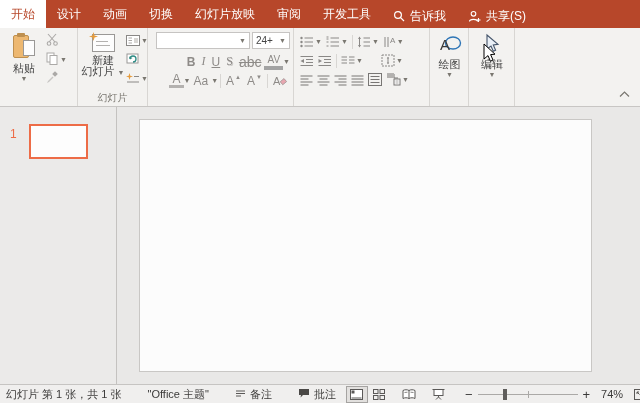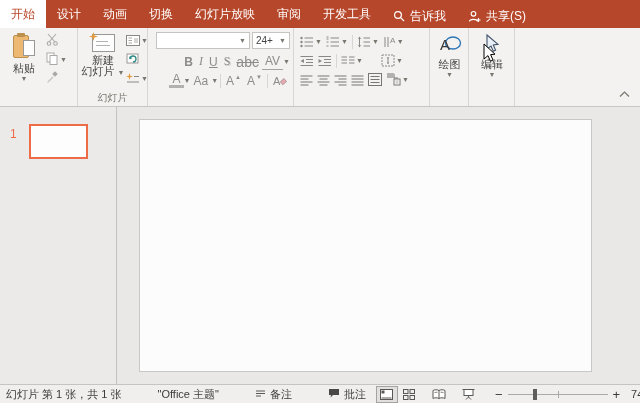--- a/index.html
+++ b/index.html
@@ -63,21 +63,21 @@
   
   .bodyarea { display:flex; height:277px; }
   .thumb-panel { position:relative; width:117px; background:#EBEAE9; border-right:1px solid #C4C2C0; }
   .slide-num { position:absolute; left:10px; top:20px; font-size:12px; color:#ED6C47; }
   .thumb { position:absolute; left:29px; top:17px; width:59px; height:35px; background:#FDFDFD; border:2px solid #ED6C47; }
   .canvas-area { position:relative; flex:1; background:#E9E8E7; }
   .slide-canvas { position:absolute; left:22px; top:12px; width:453px; height:253px; background:#FCFCFC; border:1px solid #C9C7C5; }
 
   
   .statusbar { height:19px; background:#F0EFEE; border-top:1px solid #C6C4C2; display:flex; align-items:center; font-size:11px; color:#3B3A39; padding:0 6px; }
-  .sb-left { display:flex; align-items:center; gap:16px; }
+  .sb-left { display:flex; align-items:center; gap:6px; }
   .sb-item { display:flex; align-items:center; gap:4px; padding:0 10px; white-space:nowrap; }
   .sb-item:first-child { padding-left:0; }
   .sb-right { margin-left:auto; display:flex; align-items:center; }
   .viewbtn { width:22px; height:17px; display:flex; align-items:center; justify-content:center; }
   .viewbtn.selected { background:#E2E0DE; border:1px solid #A5A3A1; }
   .zoom-ctl { display:flex; align-items:center; margin-left:10px; }
   .zoom-sign { font-size:13px; color:#3B3A39; padding:0 5px; }
   .slider { position:relative; width:100px; height:11px; }
   .slider .track { position:absolute; left:0; right:0; top:5px; height:1px; background:#ABA9A7; }
   .slider .tick { position:absolute; left:50%; top:2px; width:1px; height:7px; background:#ABA9A7; }
@@ -231,21 +231,21 @@
               <span>24+</span>
               <span class="arrow">▼</span>
             </div>
           </div>
           <div class="f-row2">
             <span class="fbtn" style="font-weight:bold">B</span>
             <span class="fbtn" style="font-style:italic;font-family:'Liberation Serif',serif">I</span>
             <span class="fbtn" style="text-decoration:underline">U</span>
             <span class="fbtn" style="font-family:'Liberation Serif',serif;text-shadow:1px 1px 0 #C8C6C4">S</span>
             <span class="fbtn" style="font-size:14px;text-decoration:line-through">abc</span>
-            <span class="fbtn" style="font-size:12px;border-bottom:1px solid #a3a3a3">AV</span>
+            <span class="fbtn" style="font-size:10px;border-bottom:4px solid #a3a3a3">AV</span>
             <span class="arrow">▼</span>
           </div>
           <div class="f-row3">
             <span class="fbtn" style="border-bottom:3px solid #B3B1AF;height:15px">A</span>
             <span class="arrow">▼</span>
             <span class="fbtn">Aa</span>
             <span class="arrow">▼</span>
             <span class="vdiv"></span>
             <span class="fbtn">
                 <span>A</span>

